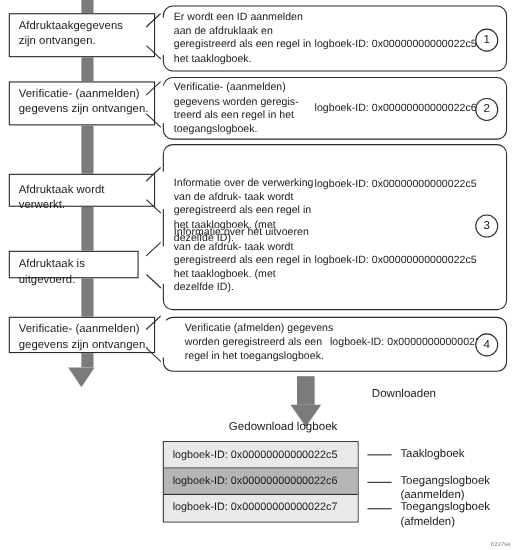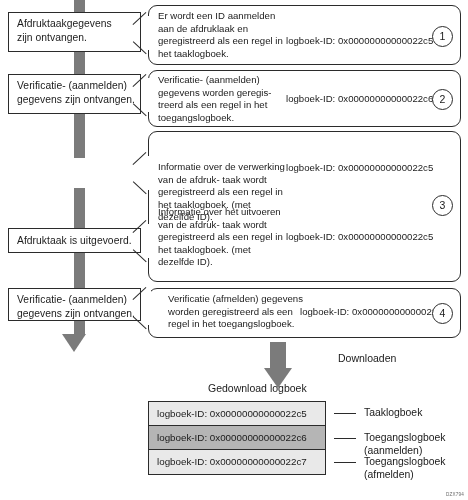--- a/index.html
+++ b/index.html
@@ -204,22 +204,23 @@
   <div class="spine" style="top:253px;height:35px;"></div>
   <div class="spine" style="top:321px;height:13px;"></div>
   <div class="spine-arrow" style="top:334px;"></div>
 
   <div class="state-box" style="left:8px;top:12px;width:133px;height:40px;white-space:pre-line;">Afdruktaakgegevens
 zijn ontvangen.</div>
 
   <div class="state-box" style="left:8px;top:74px;width:133px;height:40px;white-space:pre-line;">Verificatie- (aanmelden)
 gegevens zijn ontvangen.</div>
 
-
-  <div class="state-box" style="left:8px;top:228px;width:133px;height:25px;padding-top:5px;white-space:pre-line;">Afdruktaak is uitgevoerd.</div>
+  <div class="state-box" style="left:8px;top:158px;width:133px;height:30px;padding-top:7px;white-space:pre-line;">Afdruktaak wordt verwerkt.</div>
+
+  <div class="state-box" style="left:8px;top:228px;width:118px;height:25px;padding-top:5px;white-space:pre-line;">Afdruktaak is uitgevoerd.</div>
 
   <div class="state-box" style="left:8px;top:288px;width:133px;height:33px;white-space:pre-line;">Verificatie- (aanmelden)
 gegevens zijn ontvangen.</div>
 
   <div class="callout" style="left:148px;top:5px;width:313px;height:60px;"></div>
   <div class="notch" style="left:133px;top:16px;">
     <div class="up"></div>
       <div class="dn"></div>
       <div class="cover"></div>
   </div>

